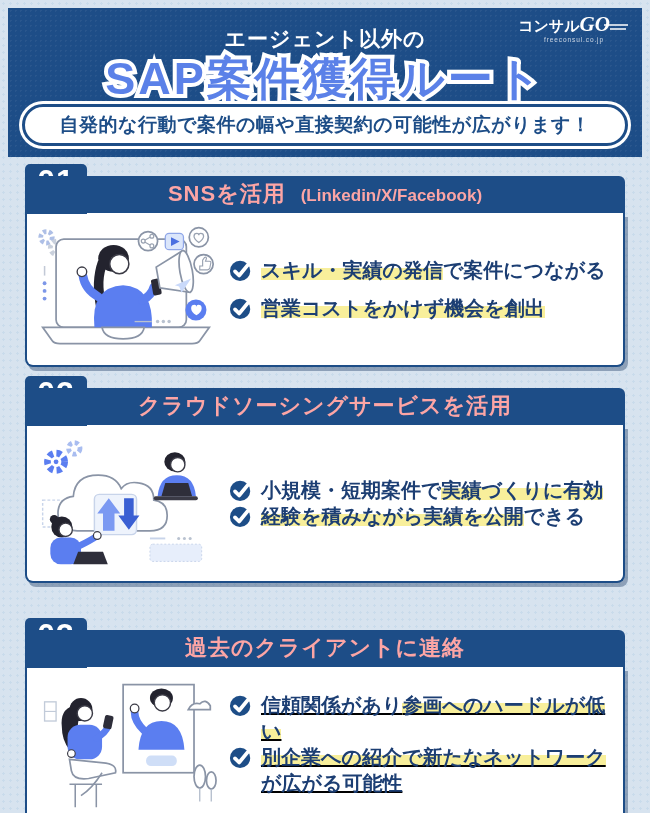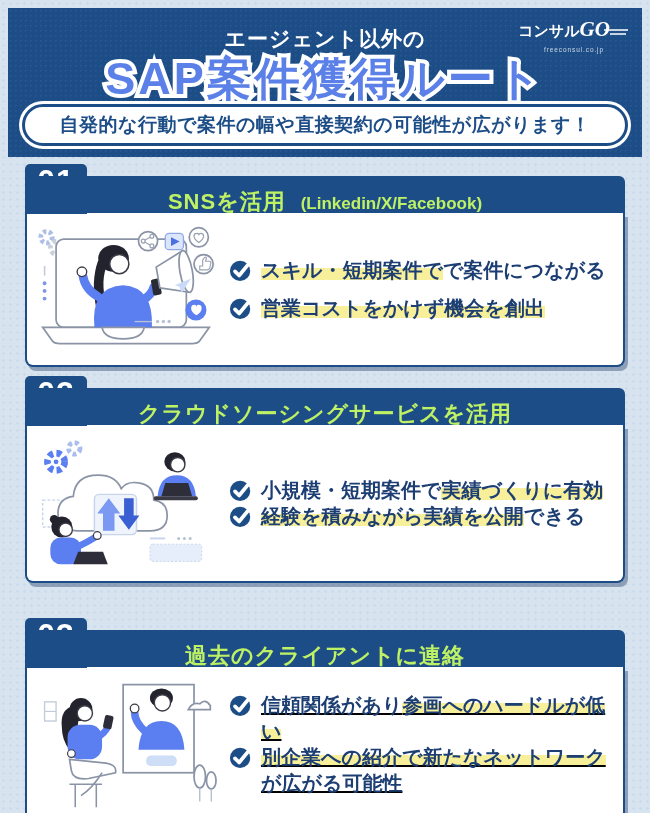--- a/index.html
+++ b/index.html
@@ -10,21 +10,21 @@
     background-size:7px 7px;
     font-family:"Liberation Sans","DejaVu Sans",sans-serif;
   }
   
   .header{
     position:absolute;left:8px;top:8px;width:634px;height:149px;background:#1d4d87;
     background-image:radial-gradient(rgba(255,255,255,.05) 1px, transparent 1px);
     background-size:5px 5px;
   }
   .logo{position:absolute;top:6px;right:12px;width:112px;text-align:center;color:#fff;}
-  .logo-main{font-weight:bold;font-size:15px;line-height:30px;white-space:nowrap;}
+  .logo-main{font-weight:bold;font-size:15px;line-height:20px;white-space:nowrap;}
   .logo-go{font-family:"Liberation Serif","DejaVu Serif",serif;font-style:italic;font-size:21px;}
   .logo-swoosh{display:inline-block;vertical-align:middle;margin-left:-6px;}
   .logo-sub{font-size:6.5px;letter-spacing:.9px;opacity:.75;margin-top:0;}
   .kicker{position:absolute;top:17px;left:0;right:0;text-align:center;color:#fff;
     font-size:21px;font-weight:bold;letter-spacing:1px;}
   .main-title{position:absolute;top:46px;left:0;right:0;height:52px;text-align:center;
     font-size:45px;font-weight:bold;letter-spacing:3px;line-height:50px;}
   .main-title .layer{position:absolute;left:0;right:0;top:0;text-align:center;}
   .main-title .stroke{-webkit-text-stroke:8px #ffffff;color:#fff;}
   .main-title .fill{color:#5b81e8;}
@@ -37,21 +37,21 @@
   
   .card{position:absolute;left:25px;width:600px;}
   .card-01{top:176px;} .card-02{top:388px;} .card-03{top:630px;border-radius:19px;}
   .tab{
     position:absolute;top:-12px;left:0;width:62px;height:50px;background:#1d4d87;
     border-radius:5px 5px 0 0;color:#fff;font-size:32px;font-weight:bold;
     display:flex;justify-content:center;align-items:flex-start;line-height:1.1;letter-spacing:1px;
   }
   .band{
     position:relative;z-index:1;height:37px;background:#1d4d87;border-radius:6px 6px 0 0;
-    display:flex;align-items:baseline;justify-content:center;color:#bef264;padding-top:13px;
+    display:flex;align-items:baseline;justify-content:center;color:#fca5a5;padding-top:5px;
     box-sizing:border-box;
   }
   .t-main{font-size:22px;font-weight:bold;letter-spacing:1px;line-height:26px;}
   .t-note{font-size:17px;font-weight:bold;margin-left:15px;line-height:26px;}
   .cardbody{
     background:#fff;border:2px solid #1d4d87;border-top:none;border-radius:0 0 8px 8px;
     display:flex;align-items:center;box-shadow:3px 4px 0 rgba(21,53,94,.38);
     padding-left:6px;box-sizing:border-box;
   }
   .card-01 .cardbody{height:154px;} .card-02 .cardbody{height:158px;} .card-03 .cardbody{height:155px;}
@@ -133,21 +133,21 @@
             <circle cx="134" cy="100" r="1.8" fill="#b9c2d0"></circle>
             <circle cx="140" cy="100" r="1.8" fill="#b9c2d0"></circle>
         </svg>
       </div>
       <div class="bullets">
   <div class="bullet">
     <svg class="check" width="24" height="24" viewBox="0 0 26 26">
       <circle cx="12" cy="14" r="11" fill="#1d4d87"></circle>
       <path d="M6.5 14.5 L11 19 L22 5.5" stroke="#fff" stroke-width="4" fill="none" stroke-linecap="round" stroke-linejoin="round"></path>
     </svg>
-    <div class="bullet-text"><span class="pre"></span><span class="hl">スキル・短期案件で</span><span class="post">で案件につながる</span></div>
+    <div class="bullet-text"><span class="pre"></span><span class="hl">スキル・実績の発信</span><span class="post">で案件につながる</span></div>
   </div>
 
 
   <div class="bullet">
     <svg class="check" width="24" height="24" viewBox="0 0 26 26">
       <circle cx="12" cy="14" r="11" fill="#1d4d87"></circle>
       <path d="M6.5 14.5 L11 19 L22 5.5" stroke="#fff" stroke-width="4" fill="none" stroke-linecap="round" stroke-linejoin="round"></path>
     </svg>
     <div class="bullet-text"><span class="pre"></span><span class="hl">営業コストをかけず機会を創出</span><span class="post"></span></div>
   </div>

